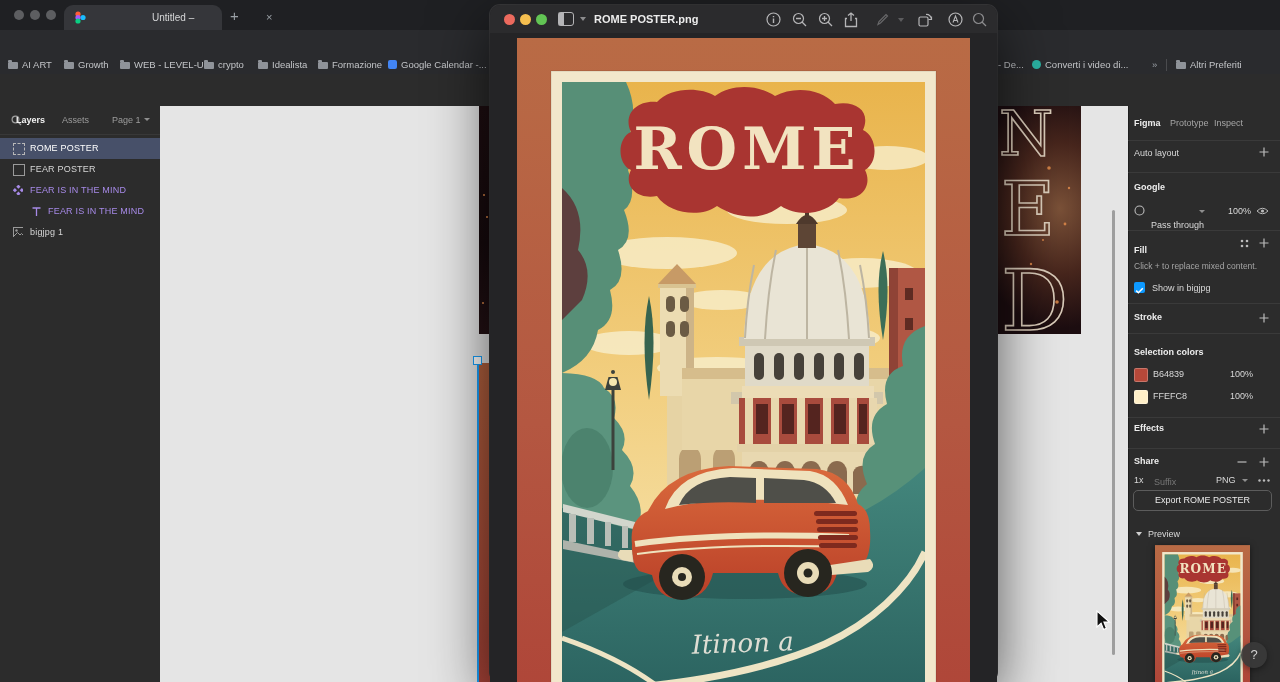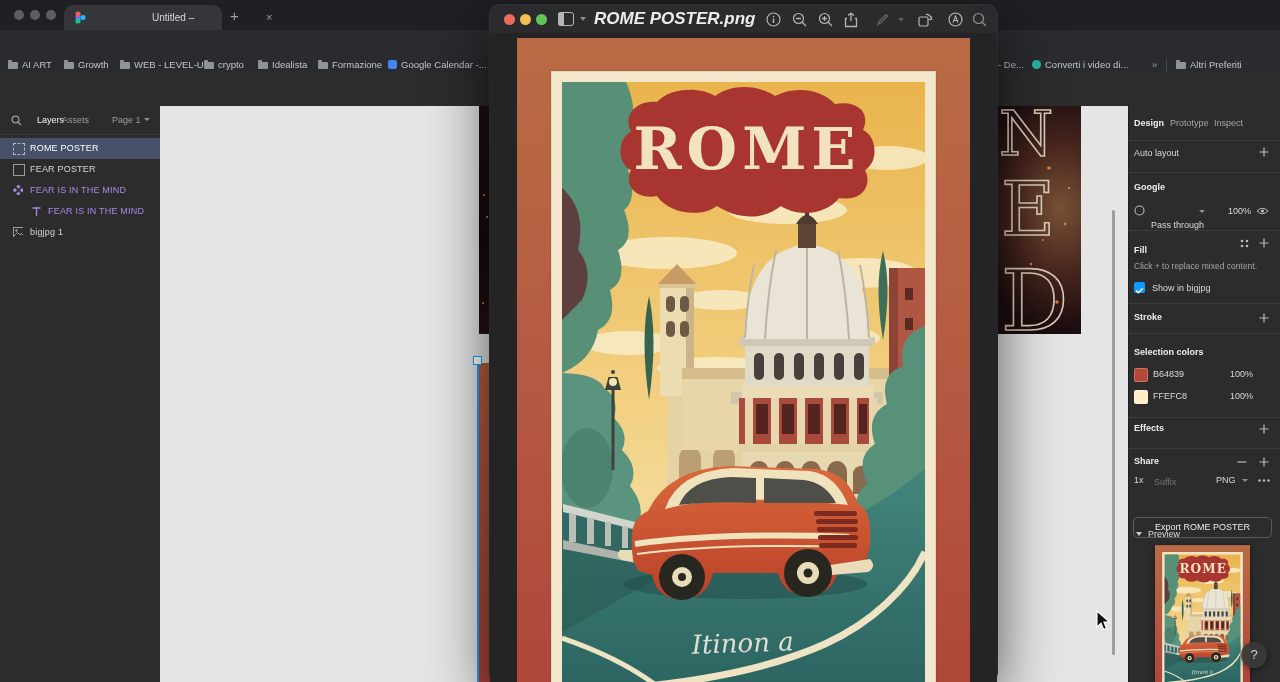--- a/index.html
+++ b/index.html
@@ -57,32 +57,32 @@
   #sel-line{left:477px;top:360px;width:2px;height:322px;background:#18a0fb;}
   #sel-handle{left:473px;top:356px;width:7px;height:7px;background:#fff;border:1.5px solid #18a0fb;}
   #orange-sliver{left:479px;top:363px;width:11px;height:319px;background:linear-gradient(180deg,#b2613e,#a64237);}
   #cscroll{left:1112px;top:210px;width:3px;height:445px;background:#9e9e9e;border-radius:2px;}
 
   
   #pwin{left:490px;top:5px;width:507px;height:677px;background:#242426;border-radius:10px;
     box-shadow:0 18px 60px rgba(0,0,0,.65), 0 0 0 1px #3a3a3c;z-index:40;}
   #ptitle{left:0;top:0;width:507px;height:28px;background:#2b2b2d;border-radius:10px 10px 0 0;border-bottom:1px solid #1c1c1e;}
   .plight{top:8.5px;width:11px;height:11px;border-radius:50%;}
-  #pwin-title{left:104px;top:0;line-height:28px;font-size:17px;font-weight:bold;color:#ececec;font-style:italic;}
+  #pwin-title{left:104px;top:0;line-height:28px;font-size:11px;font-weight:bold;color:#ececec;}
   .pic{top:6.5px;}
   #pcontent{left:0;top:28px;width:507px;height:649px;overflow:hidden;background:#242426;}
 
   
   #rpanel{left:1128px;top:106px;width:152px;height:576px;background:#2c2c2c;border-left:1px solid #1f1f1f;}
   .rp-div{left:1128px;width:152px;height:1px;background:#3a3a3a;}
   .rp-lbl{font-size:9px;font-weight:bold;color:#ededed;white-space:nowrap;}
   .rp-sub{font-size:9px;color:#a5a5a5;white-space:nowrap;}
   .rp-val{font-size:9px;color:#d9d9d9;white-space:nowrap;}
   .plusic{stroke:#bbb;stroke-width:1.2;}
-  #export-btn{left:1133px;top:517px;width:137px;height:19px;border:1px solid #5c5c5c;border-radius:5px;
+  #export-btn{left:1133px;top:490px;width:137px;height:19px;border:1px solid #5c5c5c;border-radius:5px;
     font-size:9px;color:#eaeaea;text-align:center;line-height:19px;}
   #suffix-input{position:absolute;left:1152px;top:474px;width:46px;height:14px;background:transparent;border:none;
     font-size:9px;color:#bbb;font-family:"Liberation Sans",sans-serif;}
   #suffix-input::placeholder{color:#777;}
   .swatch{width:12px;height:12px;border-radius:2px;border:1px solid rgba(255,255,255,.25);}
   #checkbox{left:1134px;top:282px;width:11px;height:11px;background:#0d99ff;border-radius:2px;}
   #help-btn{left:1241px;top:642px;width:26px;height:26px;border-radius:50%;background:rgba(58,58,58,.92);
     color:#d2d2d2;font-size:13px;text-align:center;line-height:26px;z-index:50;box-shadow:0 2px 6px rgba(0,0,0,.4);}
   #thumb-wrap{left:1155px;top:545px;width:95px;height:137px;overflow:hidden;z-index:45;box-shadow:0 1px 6px rgba(0,0,0,.5);}
   .caret-down{width:0;height:0;border-left:3.5px solid transparent;border-right:3.5px solid transparent;border-top:4.5px solid #cfcfcf;}
@@ -226,21 +226,21 @@
     <span id="zoom-level" class="abs">13%</span>
     <div class="abs chev" style="left:1270px;top:89px"></div>
   </div>
 
   <div id="lsidebar" class="abs"></div>
   <div id="ls-head" class="abs">
     <svg class="abs" style="left:11px;top:9px" width="11" height="11">
         <circle cx="4.5" cy="4.5" r="3.4" stroke="#9e9e9e" fill="none" stroke-width="1.2"></circle>
         <path d="M7,7 L10,10" stroke="#9e9e9e" stroke-width="1.2"></path>
       </svg>
-    <span class="abs fg-txt" style="left:37px;line-height:28px;color:#f2f2f2;font-weight:normal">Layers</span>
+    <span class="abs fg-txt" style="left:16px;line-height:28px;color:#f2f2f2;font-weight:bold">Layers</span>
     <span class="abs fg-txt" style="left:62px;line-height:28px;color:#9c9c9c">Assets</span>
     <span class="abs fg-txt" style="left:112px;line-height:28px;color:#9c9c9c">Page 1</span>
     <div class="abs chev" style="left:144px;top:12px;border-top-width:3.5px"></div>
   </div>
   <div class="abs lrow" style="top:138px;background:#475069">
     <div class="licon" style="border:1px dashed #b8b8b8"></div>
     <span class="nm" style="color:#ffffff">ROME POSTER</span>
   </div>
   <div class="abs lrow" style="top:159px">
     <div class="licon" style="border:1px solid #9a9a9a"></div>
@@ -345,21 +345,21 @@
         </svg>
     </div>
     <div id="pcontent" class="abs">
       <svg class="abs" style="left:27px;top:5px" width="453" height="700" viewBox="0 0 453 700">
         <use href="#rome-art"></use>
       </svg>
     </div>
   </div>
 
   <div id="rpanel" class="abs"></div>
-  <span class="abs rp-lbl" style="left:1134px;top:106px;line-height:34px">Design</span>
+  <span class="abs rp-lbl" style="left:1134px;top:106px;line-height:34px">Figma</span>
   <span class="abs rp-sub" style="left:1170px;top:106px;line-height:34px">Prototype</span>
   <span class="abs rp-sub" style="left:1214px;top:106px;line-height:34px">Inspect</span>
   <div class="abs rp-div" style="top:140px"></div>
 
   <span class="abs rp-val" style="left:1134px;top:148px">Auto layout</span>
   <svg class="abs" style="left:1259px;top:147px" width="10" height="10">
       <path class="plusic" d="M5,0.5 V9.5 M0.5,5 H9.5" fill="none"></path>
     </svg>
   <div class="abs rp-div" style="top:172px"></div>
 

